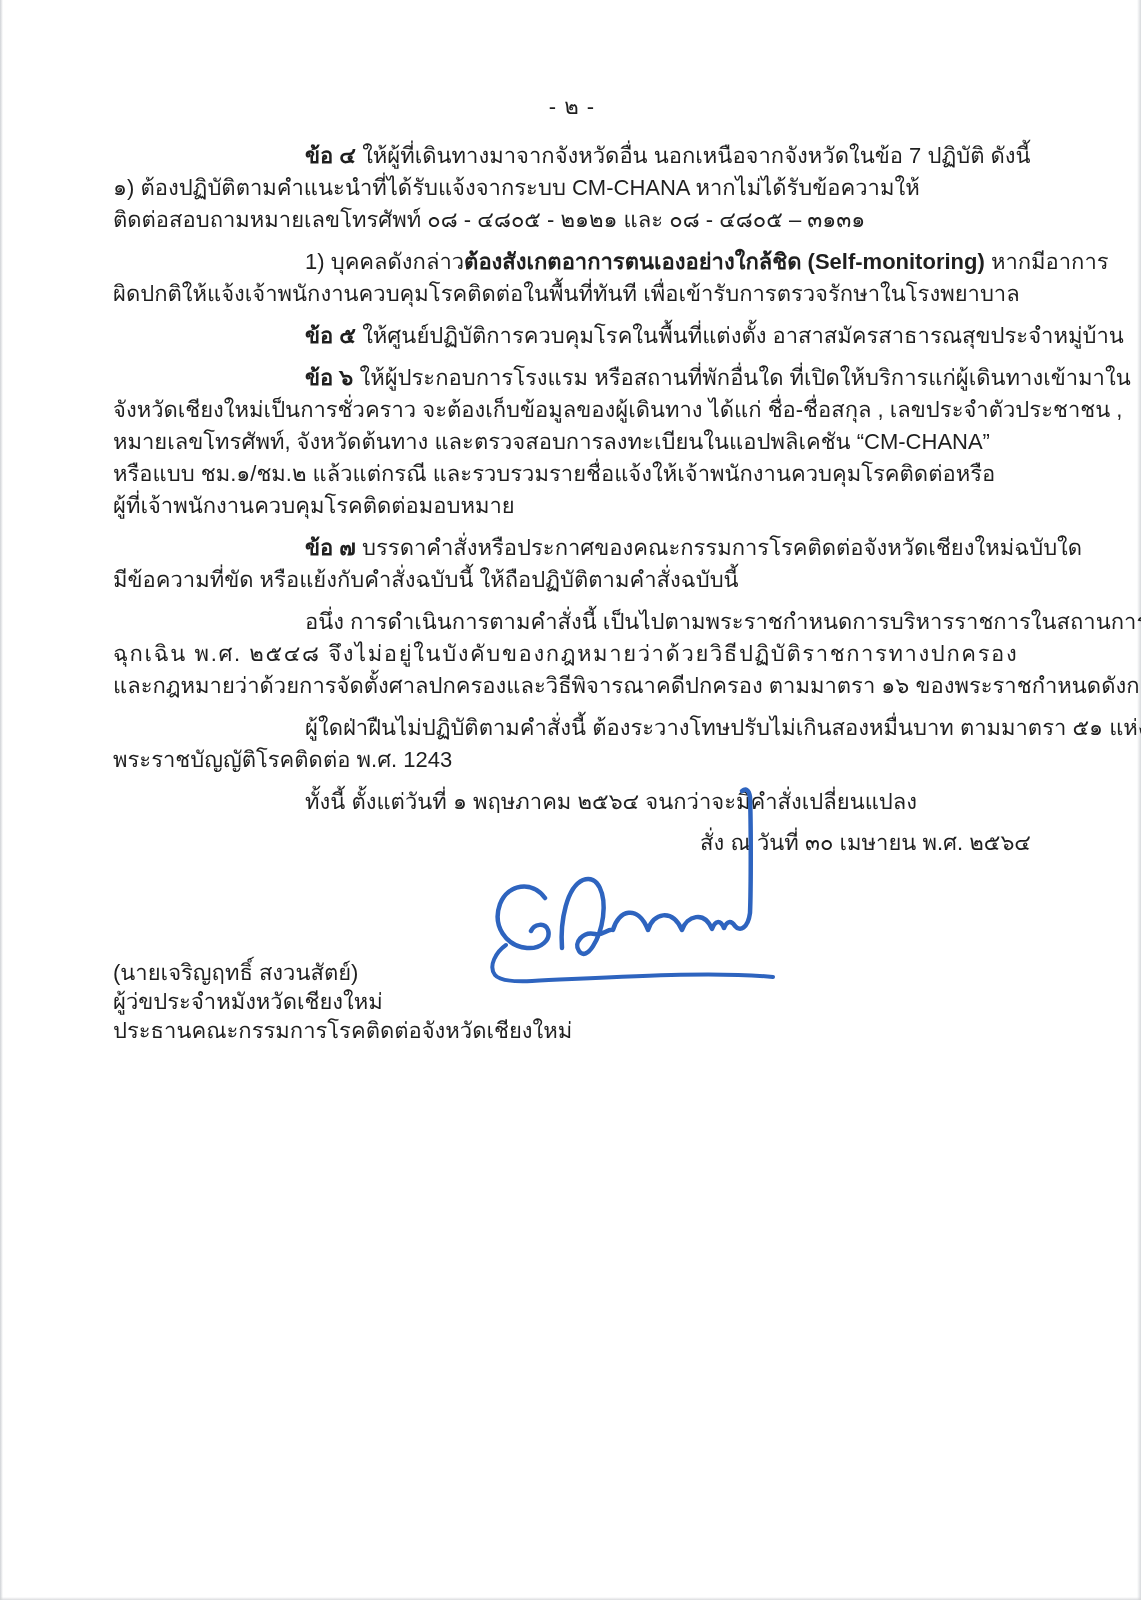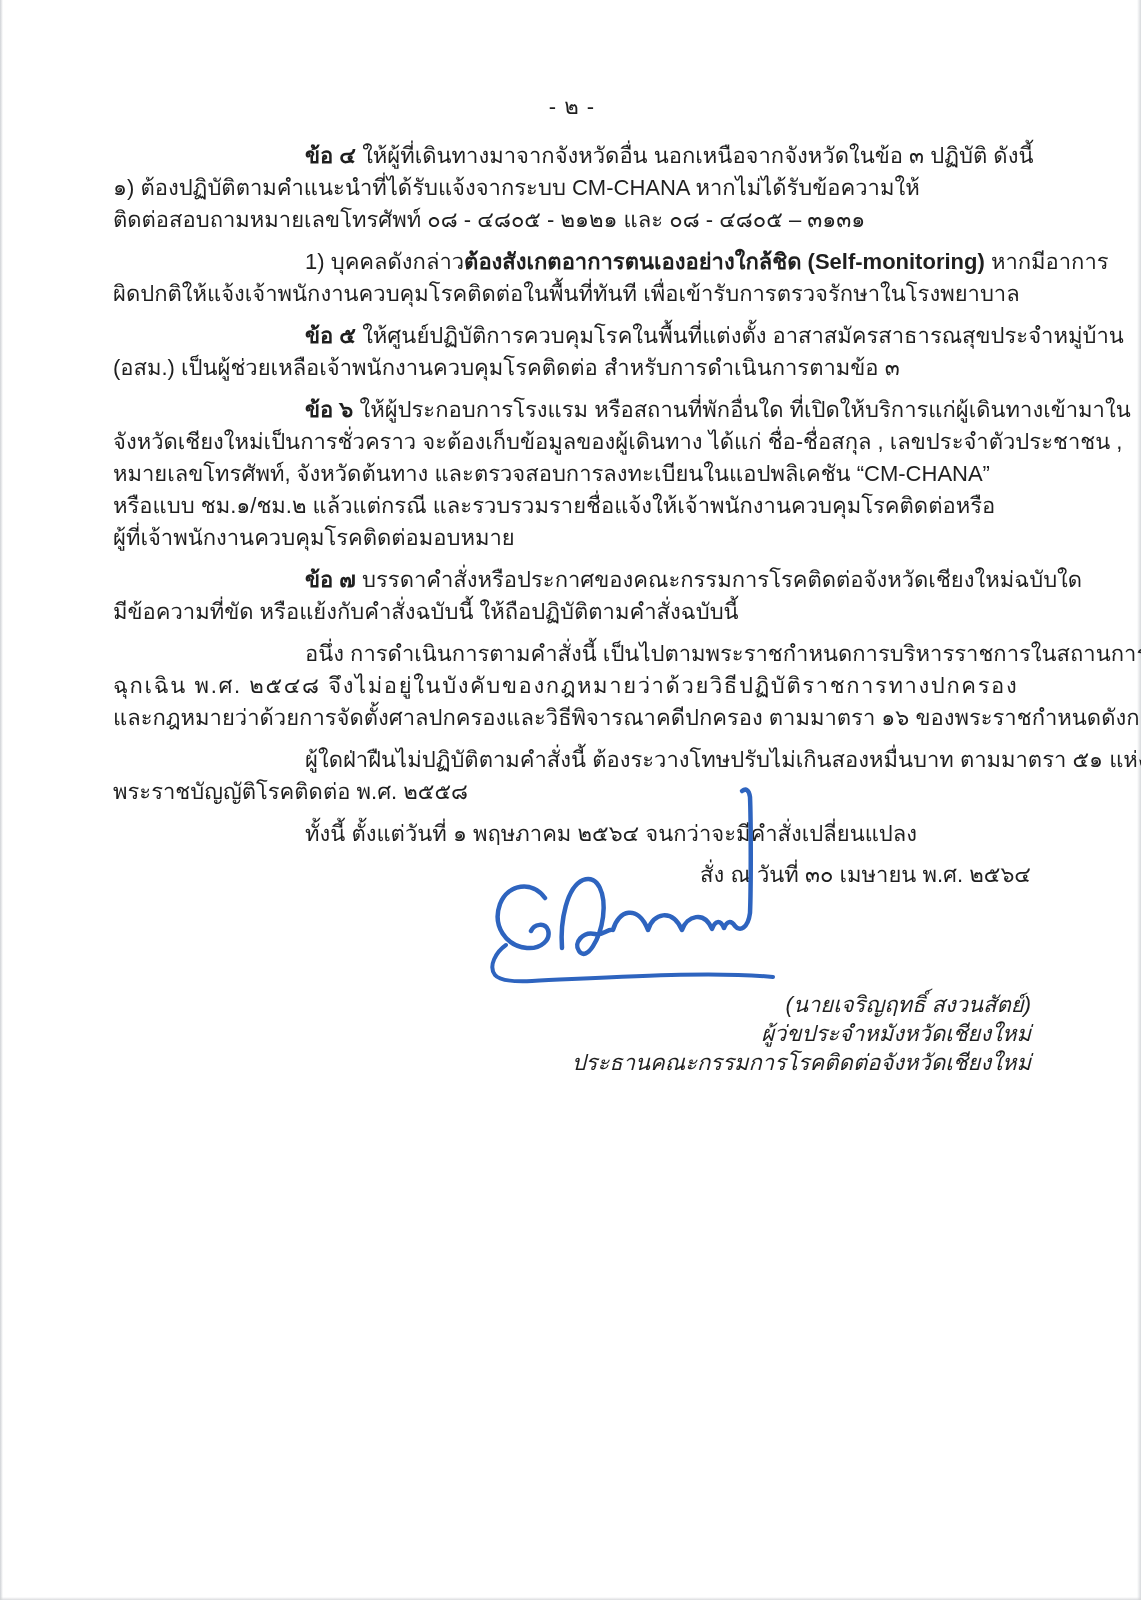--- a/index.html
+++ b/index.html
@@ -36,21 +36,21 @@
   .line.first{padding-left:192px;}
   .line b{font-weight:bold;margin-top:22px;}
   .seg.ls{letter-spacing:1.6px;}
 
   .order-line{
     text-align:right;
     margin-top:6px;
     line-height:30px;
   }
   .sig-space{height:100px;}
-  .name-block{text-align:right;line-height:29px;font-style:italic;}
+  .name-block{text-align:left;line-height:29px;}
 
   .signature-svg{
     position:absolute;left:470px;top:780px;width:320px;height:215px;
     pointer-events:none;
   }
 </style>
 </head>
 <body>
 
 <div class="page">
@@ -58,51 +58,50 @@
   <div class="edge-left"></div>
   <div class="edge-right"></div>
   <div class="edge-bottom"></div>
 
   <div class="content">
 
     <div class="page-no">- ๒ -</div>
 
     <section id="doc-body">
         <div class="para">
-          <div class="line first"><b class="seg">ข้อ ๔</b><span class="seg"> ให้ผู้ที่เดินทางมาจากจังหวัดอื่น นอกเหนือจากจังหวัดในข้อ ๓ ปฏิบัติ ดังนี้</span></div>
+          <div class="line first"><b class="seg">ข้อ ๔</b><span class="seg"> ให้ผู้ที่เดินทางมาจากจังหวัดอื่น นอกเหนือจากจังหวัดในข้อ 7 ปฏิบัติ ดังนี้</span></div>
           <div class="line"><span class="seg">๑) ต้องปฏิบัติตามคำแนะนำที่ได้รับแจ้งจากระบบ CM-CHANA หากไม่ได้รับข้อความให้</span></div>
           <div class="line"><span class="seg">ติดต่อสอบถามหมายเลขโทรศัพท์ ๐๘ - ๔๘๐๕ - ๒๑๒๑ และ ๐๘ - ๔๘๐๕ – ๓๑๓๑</span></div>
         </div>
         <div class="para">
           <div class="line first"><span class="seg">1) บุคคลดังกล่าว</span><b class="seg">ต้องสังเกตอาการตนเองอย่างใกล้ชิด (Self-monitoring)</b><span class="seg"> หากมีอาการ</span></div>
           <div class="line"><span class="seg">ผิดปกติให้แจ้งเจ้าพนักงานควบคุมโรคติดต่อในพื้นที่ทันที เพื่อเข้ารับการตรวจรักษาในโรงพยาบาล</span></div>
         </div>
         <div class="para">
           <div class="line first"><b class="seg">ข้อ ๕</b><span class="seg"> ให้ศูนย์ปฏิบัติการควบคุมโรคในพื้นที่แต่งตั้ง อาสาสมัครสาธารณสุขประจำหมู่บ้าน</span></div>
-          <div class="line"><span class="seg">(อสม.) เป็นผู้ช่วยเหลือเจ้าพนักงานควบคุมโรคติดต่อ สำหรับการดำเนินการตามข้อ ๓</span></div>
         </div>
         <div class="para">
           <div class="line first"><b class="seg">ข้อ ๖</b><span class="seg"> ให้ผู้ประกอบการโรงแรม หรือสถานที่พักอื่นใด ที่เปิดให้บริการแก่ผู้เดินทางเข้ามาใน</span></div>
           <div class="line"><span class="seg">จังหวัดเชียงใหม่เป็นการชั่วคราว จะต้องเก็บข้อมูลของผู้เดินทาง ได้แก่ ชื่อ-ชื่อสกุล , เลขประจำตัวประชาชน ,</span></div>
           <div class="line"><span class="seg">หมายเลขโทรศัพท์, จังหวัดต้นทาง และตรวจสอบการลงทะเบียนในแอปพลิเคชัน “CM-CHANA”</span></div>
           <div class="line"><span class="seg">หรือแบบ ชม.๑/ชม.๒ แล้วแต่กรณี และรวบรวมรายชื่อแจ้งให้เจ้าพนักงานควบคุมโรคติดต่อหรือ</span></div>
           <div class="line"><span class="seg">ผู้ที่เจ้าพนักงานควบคุมโรคติดต่อมอบหมาย</span></div>
         </div>
         <div class="para">
           <div class="line first"><b class="seg">ข้อ ๗</b><span class="seg"> บรรดาคำสั่งหรือประกาศของคณะกรรมการโรคติดต่อจังหวัดเชียงใหม่ฉบับใด</span></div>
           <div class="line"><span class="seg">มีข้อความที่ขัด หรือแย้งกับคำสั่งฉบับนี้ ให้ถือปฏิบัติตามคำสั่งฉบับนี้</span></div>
         </div>
         <div class="para">
           <div class="line first"><span class="seg">อนึ่ง การดำเนินการตามคำสั่งนี้ เป็นไปตามพระราชกำหนดการบริหารราชการในสถานการณ์</span></div>
           <div class="line"><span class="seg ls">ฉุกเฉิน พ.ศ. ๒๕๔๘ จึงไม่อยู่ในบังคับของกฎหมายว่าด้วยวิธีปฏิบัติราชการทางปกครอง</span></div>
           <div class="line"><span class="seg">และกฎหมายว่าด้วยการจัดตั้งศาลปกครองและวิธีพิจารณาคดีปกครอง ตามมาตรา ๑๖ ของพระราชกำหนดดังกล่าว</span></div>
         </div>
         <div class="para">
           <div class="line first"><span class="seg">ผู้ใดฝ่าฝืนไม่ปฏิบัติตามคำสั่งนี้ ต้องระวางโทษปรับไม่เกินสองหมื่นบาท ตามมาตรา ๕๑ แห่ง</span></div>
-          <div class="line"><span class="seg">พระราชบัญญัติโรคติดต่อ พ.ศ. ๒๕๕๘</span></div>
+          <div class="line"><span class="seg">พระราชบัญญัติโรคติดต่อ พ.ศ. 1243</span></div>
         </div>
         <div class="para">
           <div class="line first"><span class="seg">ทั้งนี้ ตั้งแต่วันที่ ๑ พฤษภาคม ๒๕๖๔ จนกว่าจะมีคำสั่งเปลี่ยนแปลง</span></div>
         </div>
       </section>
 
     <div class="order-line">สั่ง ณ วันที่ ๓๐ เมษายน พ.ศ. ๒๕๖๔</div>
 
     <div class="sig-space"></div>
 

